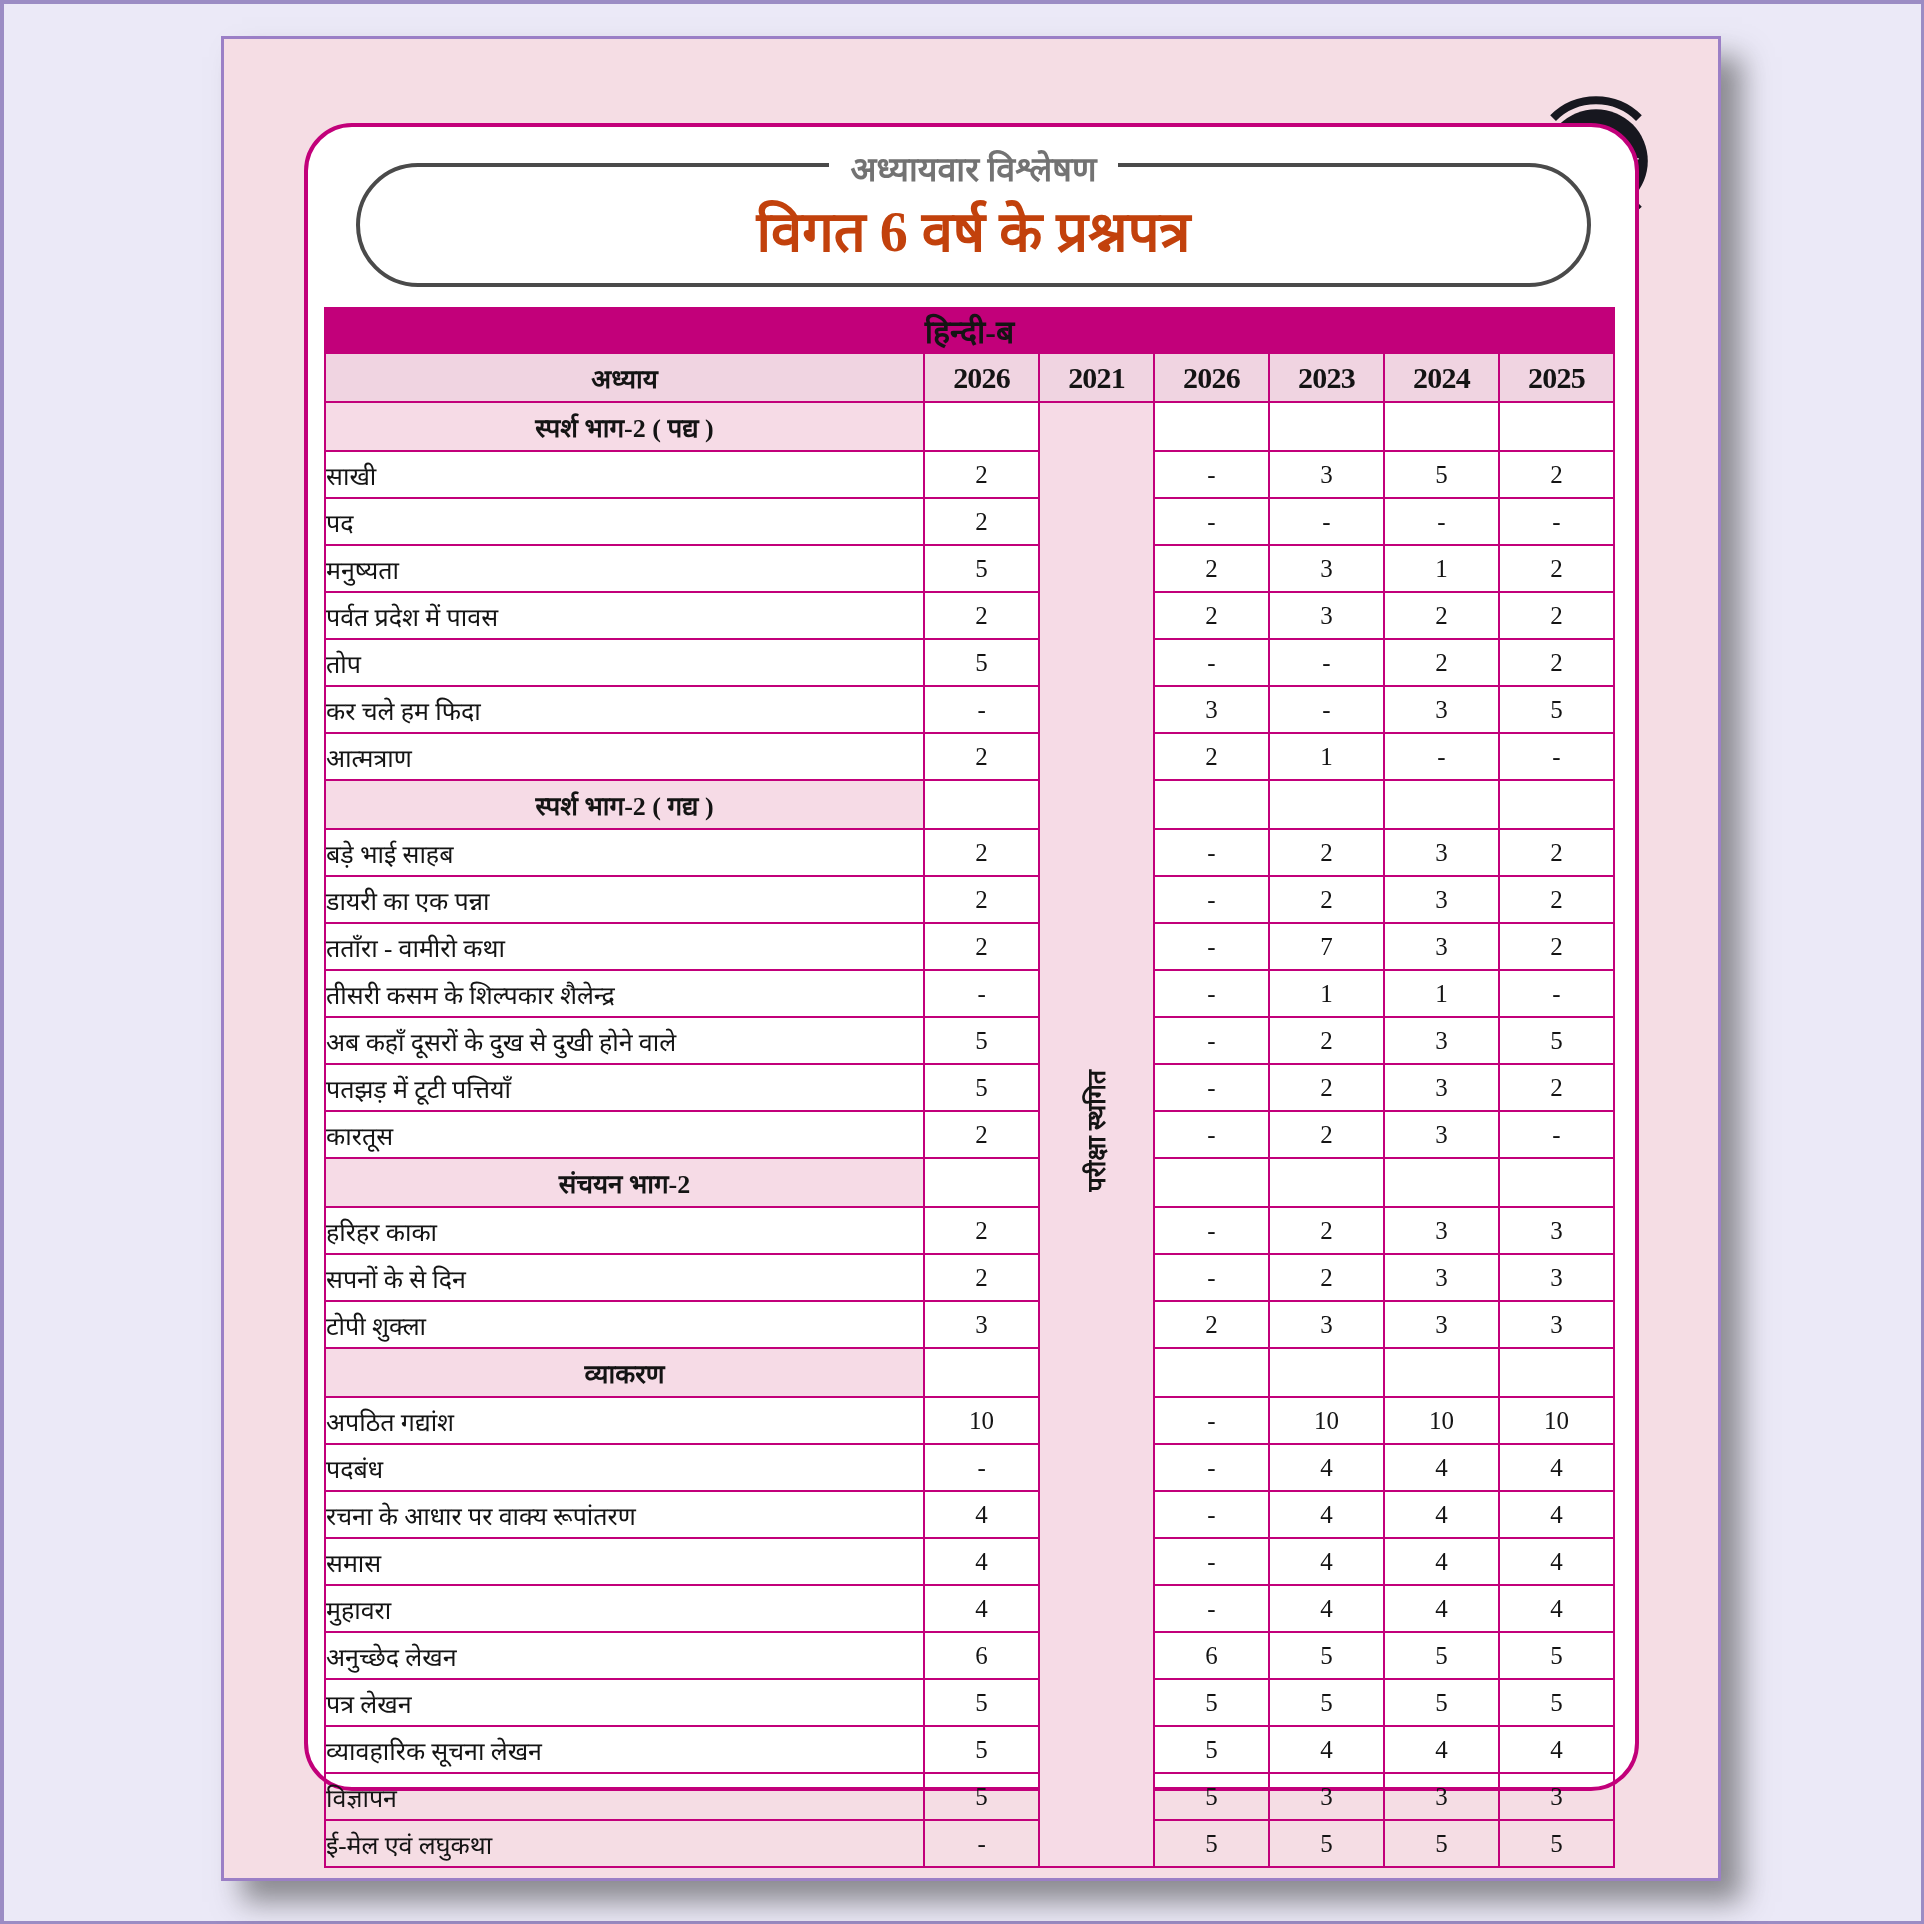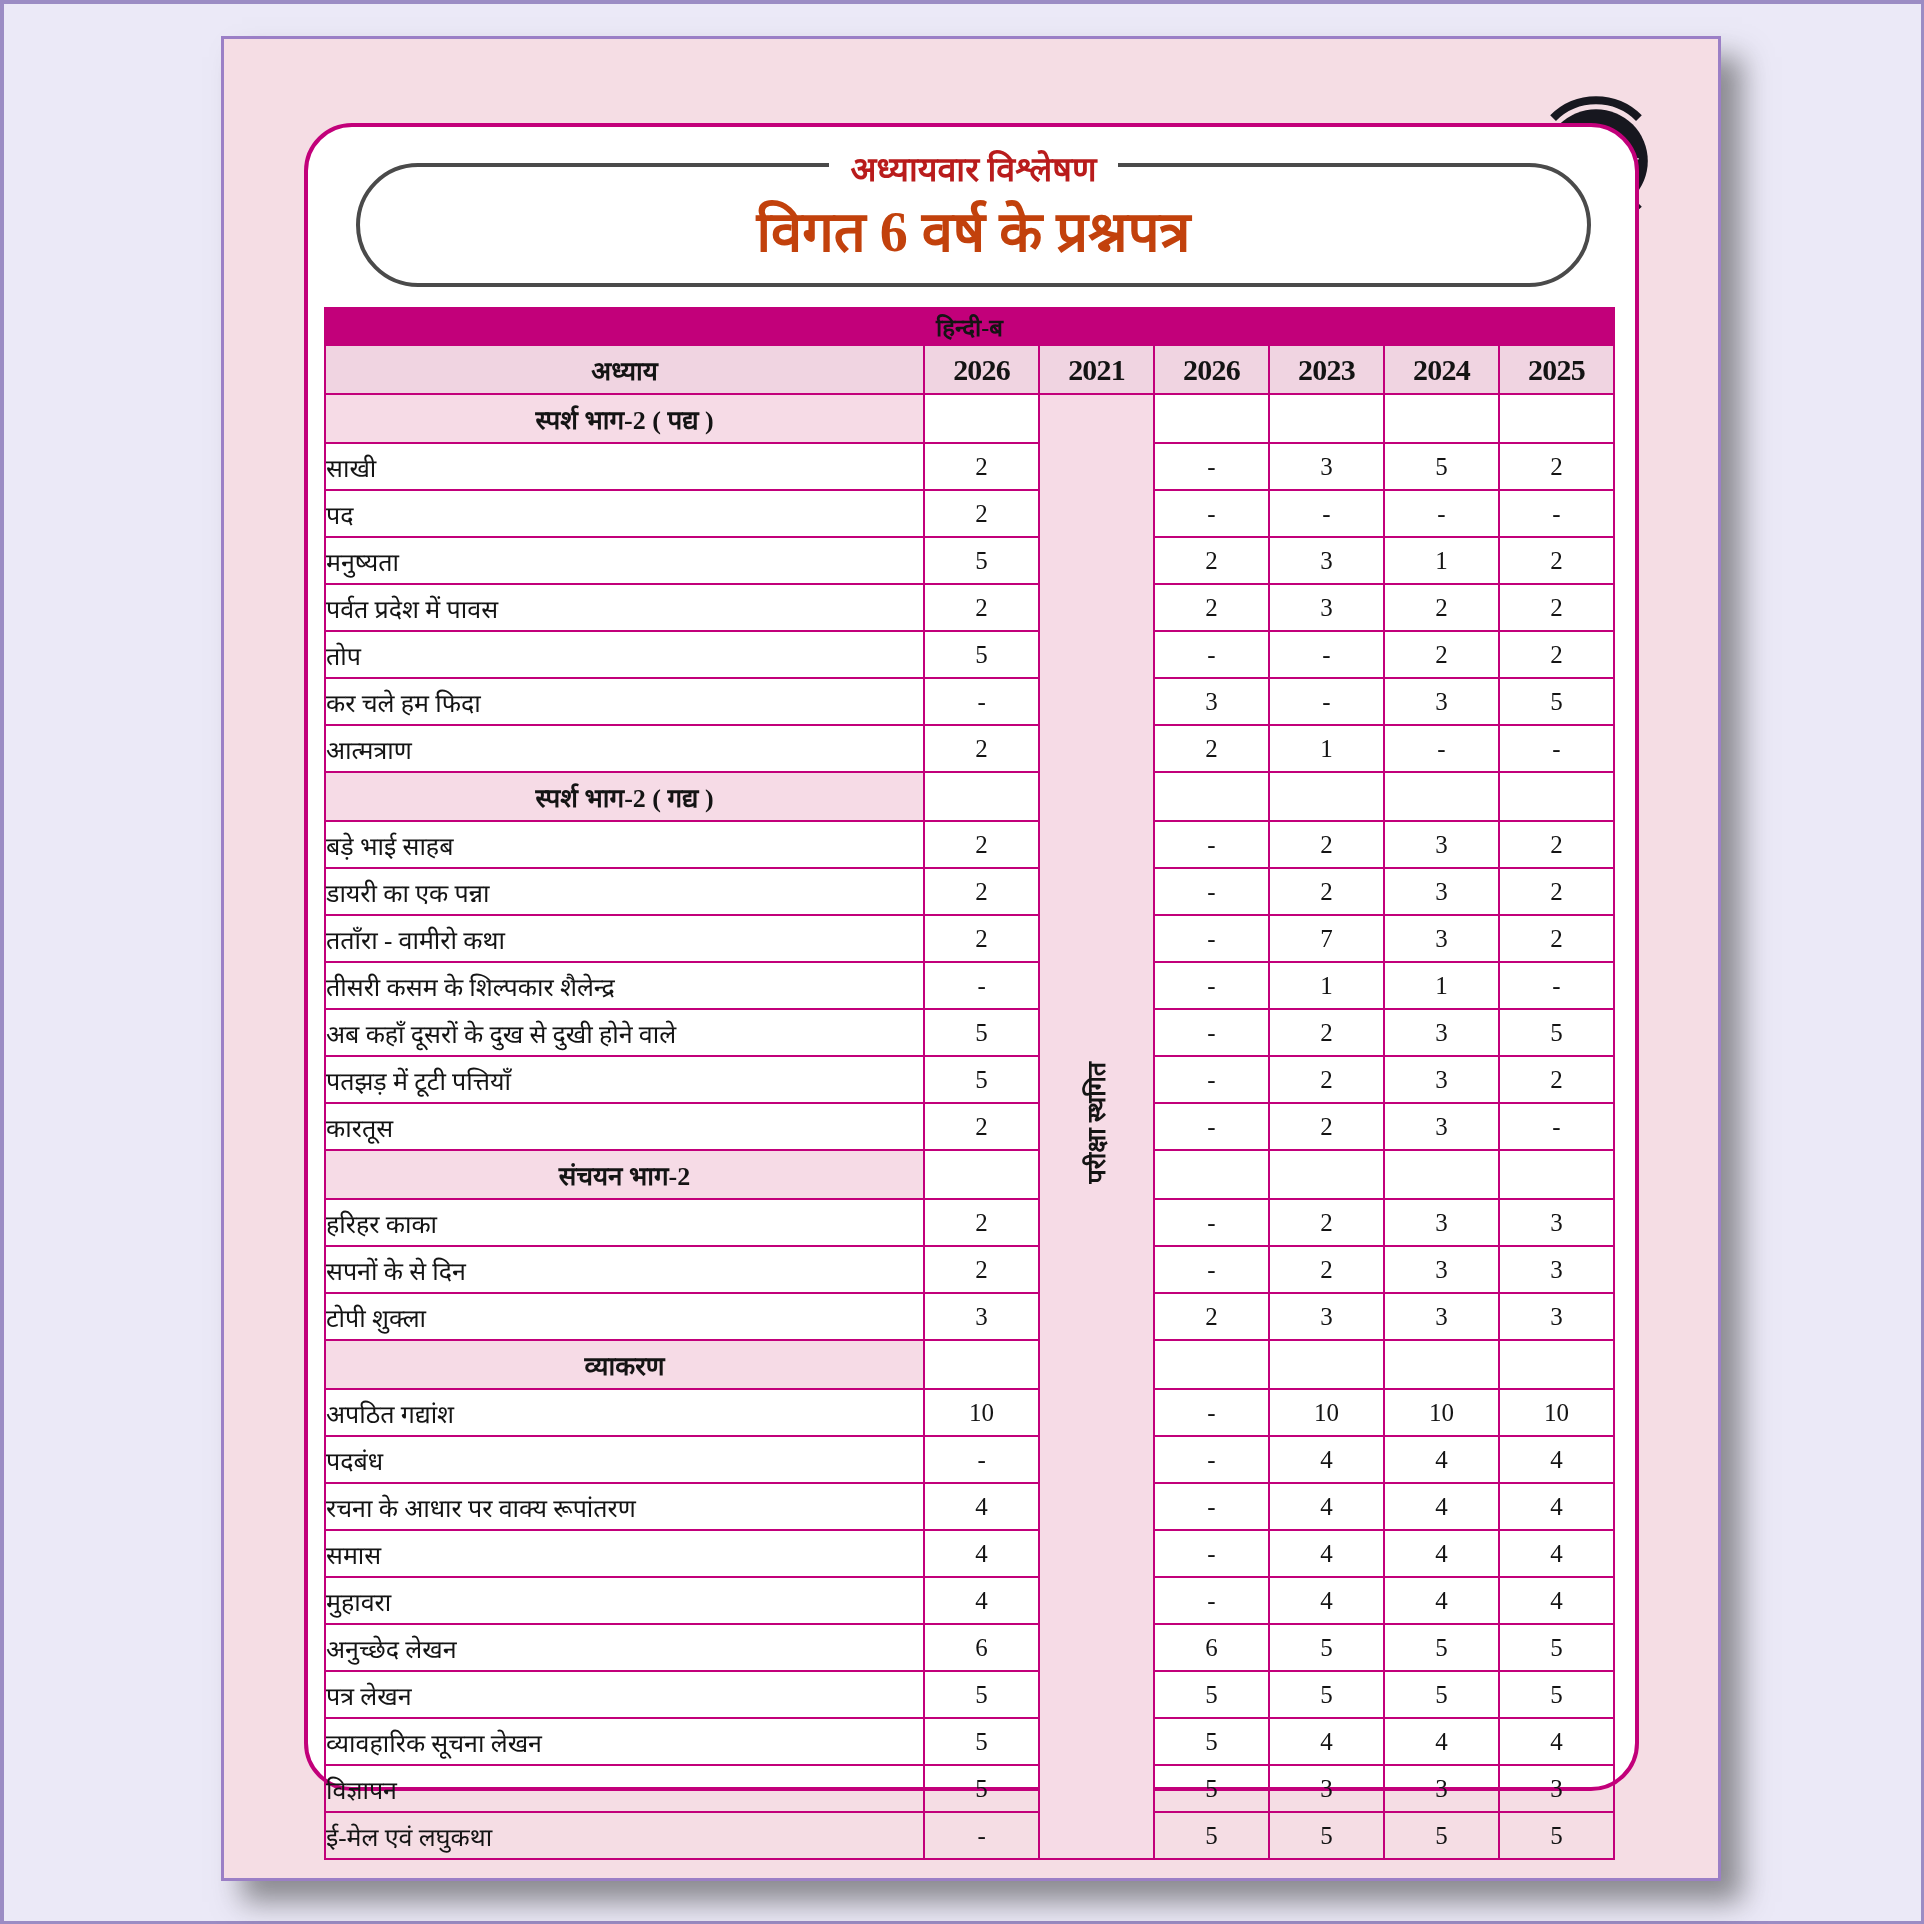--- a/index.html
+++ b/index.html
@@ -47,21 +47,21 @@
     border-radius:64px;
   }
   .title-wrap{
     position:absolute;
     left:48px;top:16px;width:1235px;height:160px;
   }
   .sub-title{
     position:absolute;top:9.6px;left:0;width:100%;
     text-align:center;
     font-family:"Liberation Serif", serif;
-    font-size:34px;font-weight:bold;color:#b91c1c;
+    font-size:34px;font-weight:bold;color:#737373;
     line-height:1;
   }
   .sub-title span{
     background:#ffffff;padding:0 21px;position:relative;z-index:3;
   }
   .main-title{
     position:absolute;top:58px;left:0;width:100%;
     text-align:center;
     font-family:"Liberation Serif", serif;
     font-size:56px;font-weight:bold;color:#c2410c;
@@ -84,21 +84,21 @@
     border:2.4px solid #c2007a;
     padding:0;
     font-family:"Liberation Serif", serif;
     color:#141414;
   }
   .band{
     background:#c2007a;
     color:#ffffff;
     text-align:center;
     height:35px;
-    font-size:24px;
+    font-size:32px;
     font-weight:bold;
     border-color:#c2007a !important;
   }
   .colhead{
     background:#f0d4e1;
     text-align:center;
     height:47px;
     font-size:27px;
     font-weight:bold;
     margin-left:47px;

